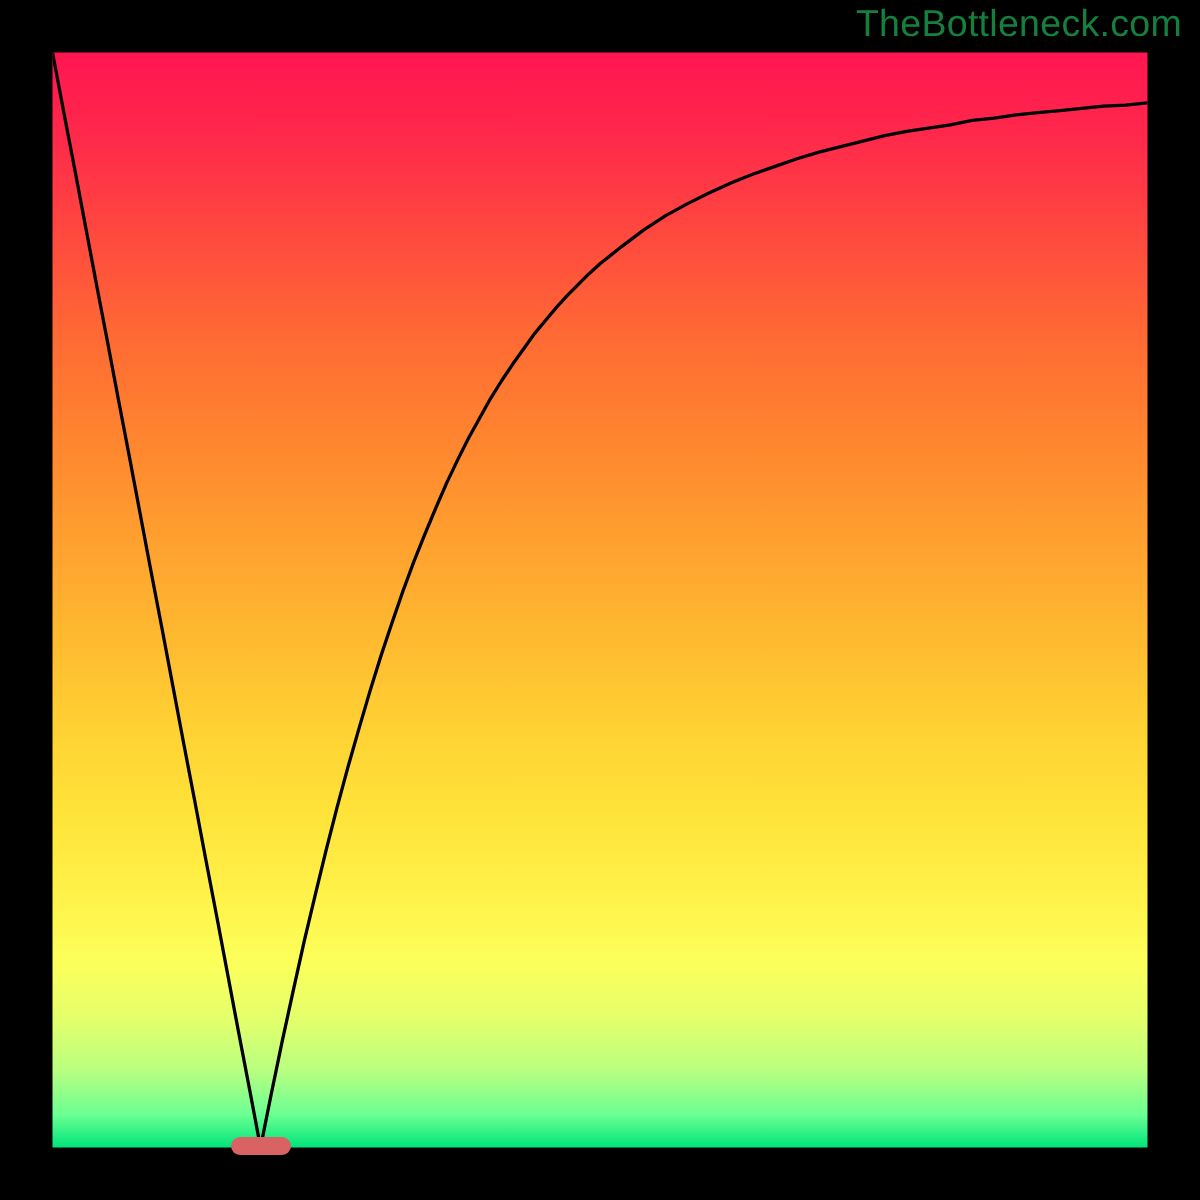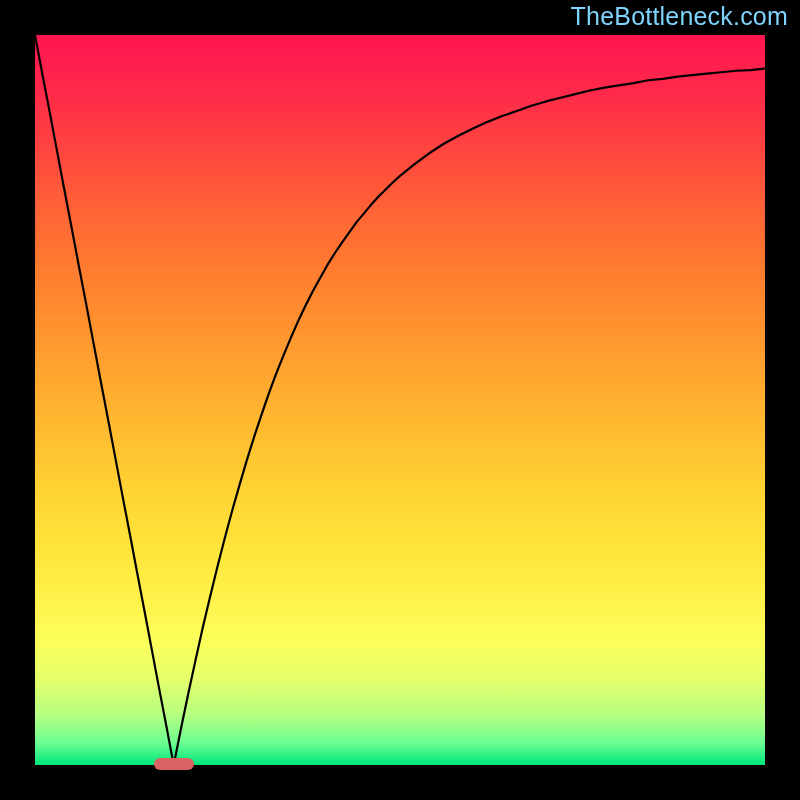--- a/index.html
+++ b/index.html
@@ -16,21 +16,21 @@
     height: 800px;
     background: #000;
   }
   .watermark {
     position: absolute;
     top: 2px;
     right: 12px;
     font-family: Arial, Helvetica, sans-serif;
     font-size: 25px;
     font-weight: 500;
-    color: #7dd3fc;
+    color: #15803d;
     letter-spacing: 0.2px;
     z-index: 5;
   }
   .plot-area {
     position: absolute;
     left: 35px;
     top: 35px;
     width: 730px;
     height: 730px;
     background: linear-gradient(to bottom,

